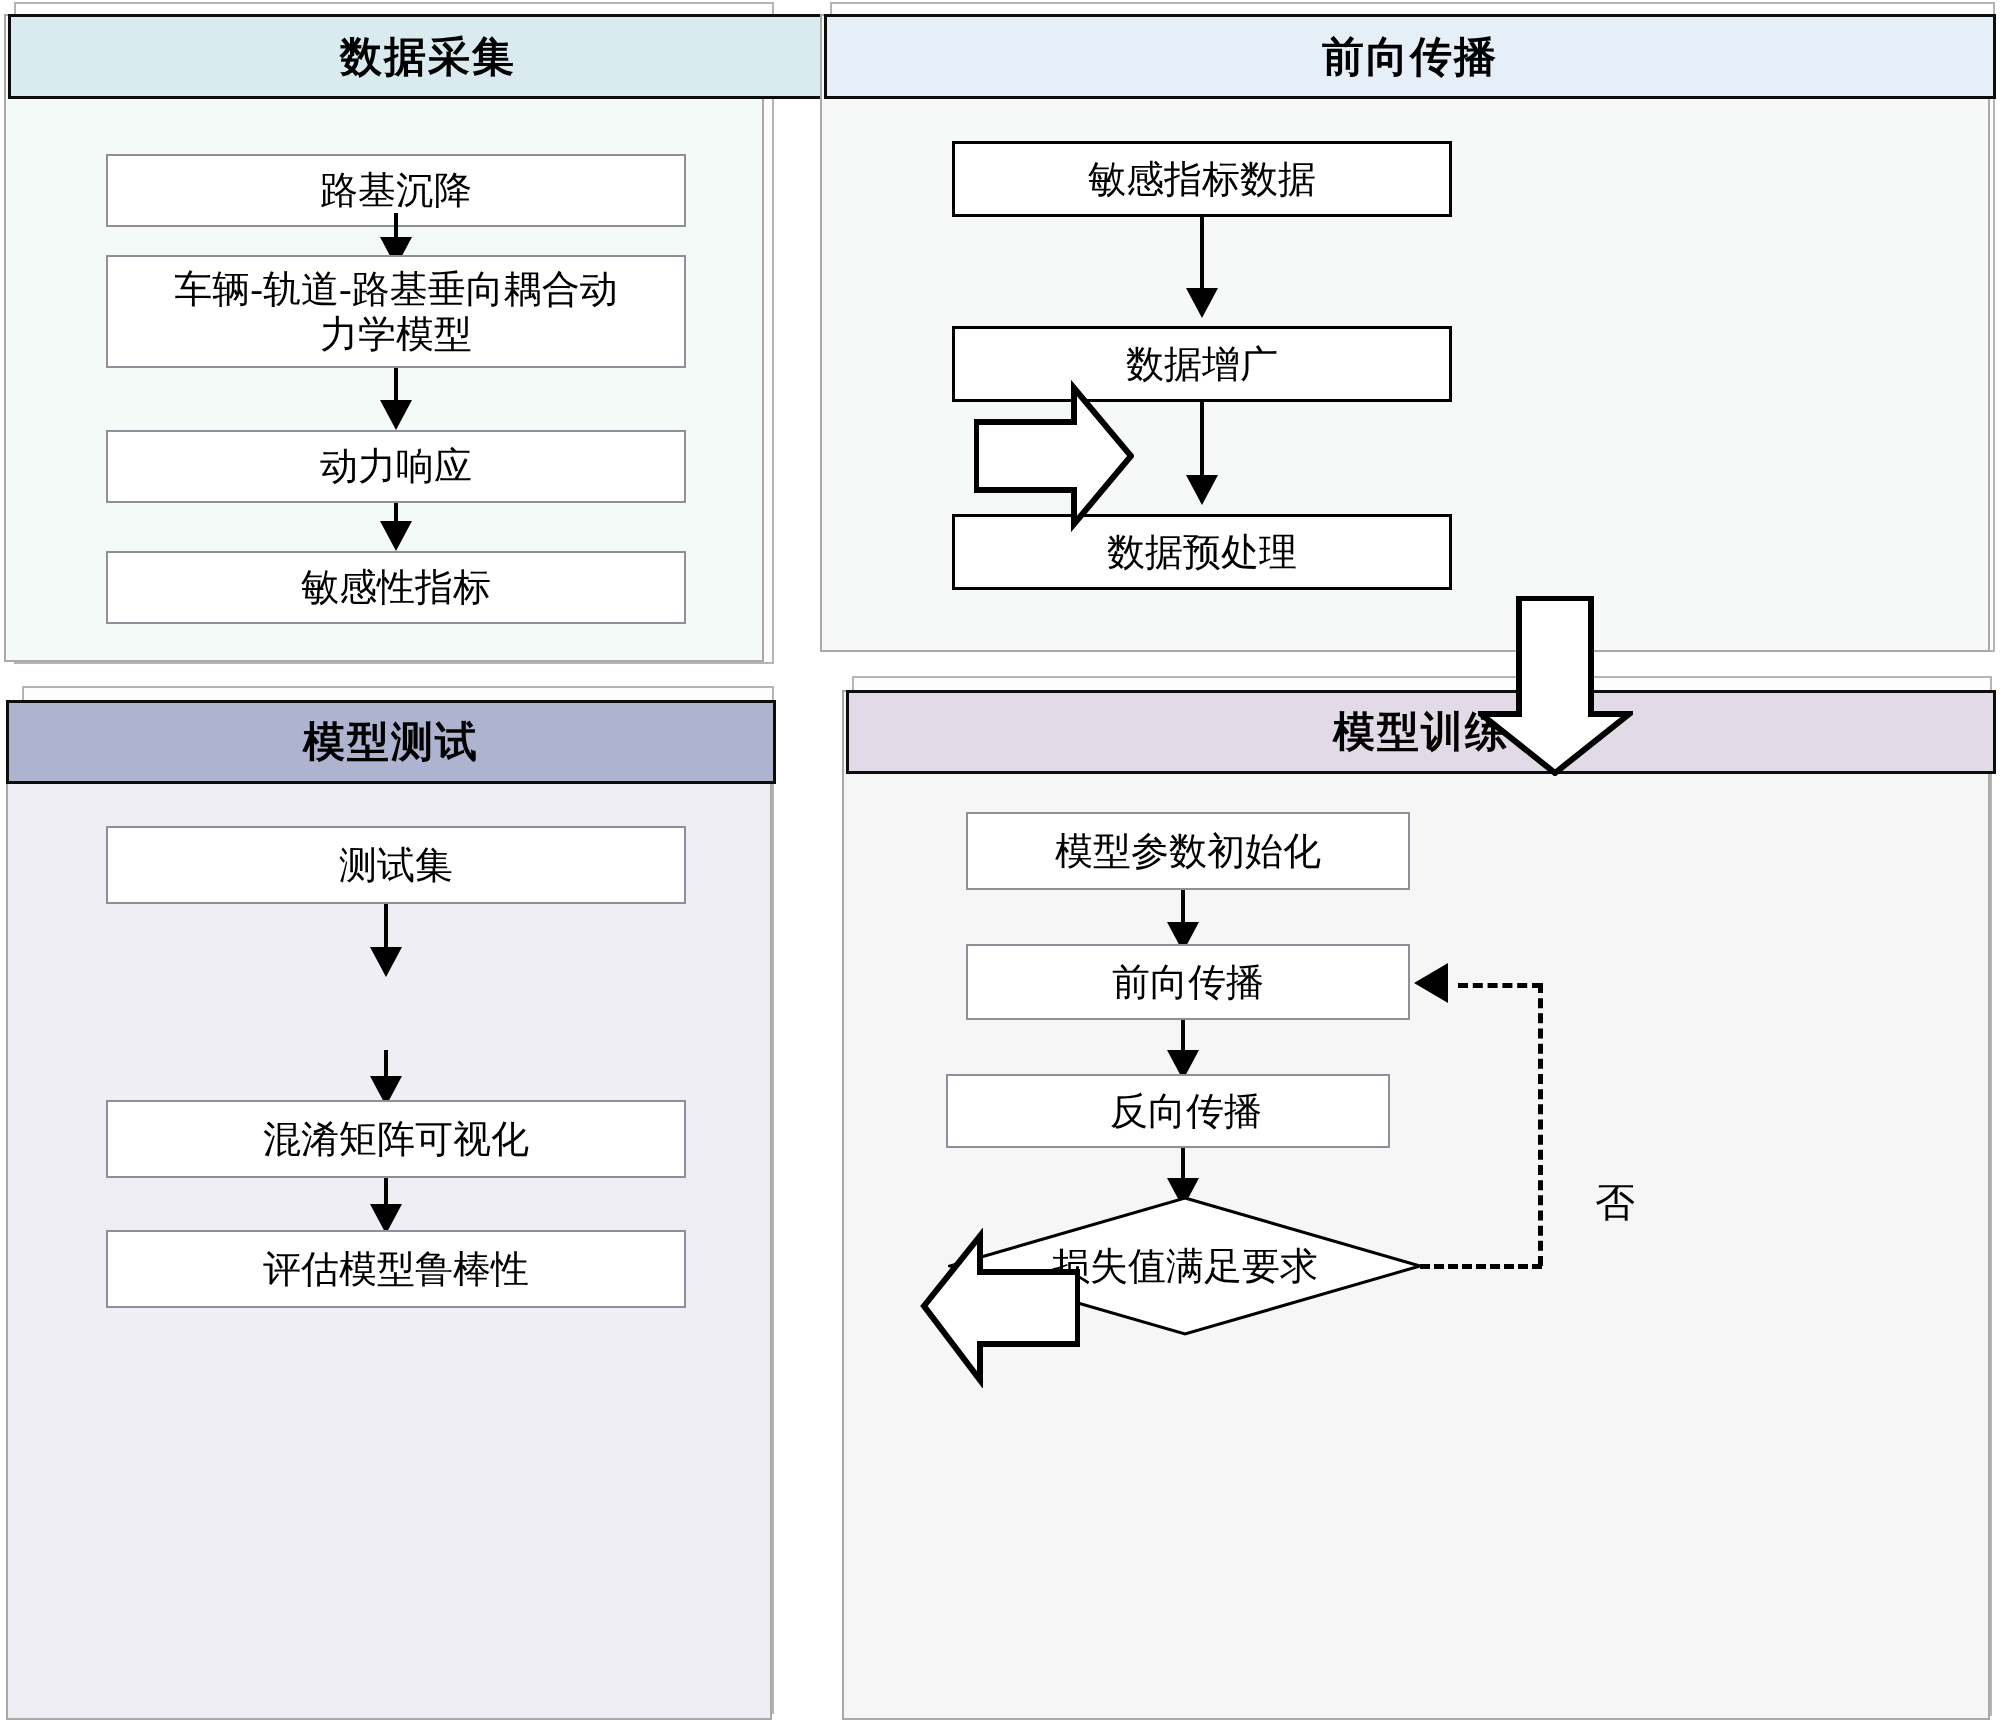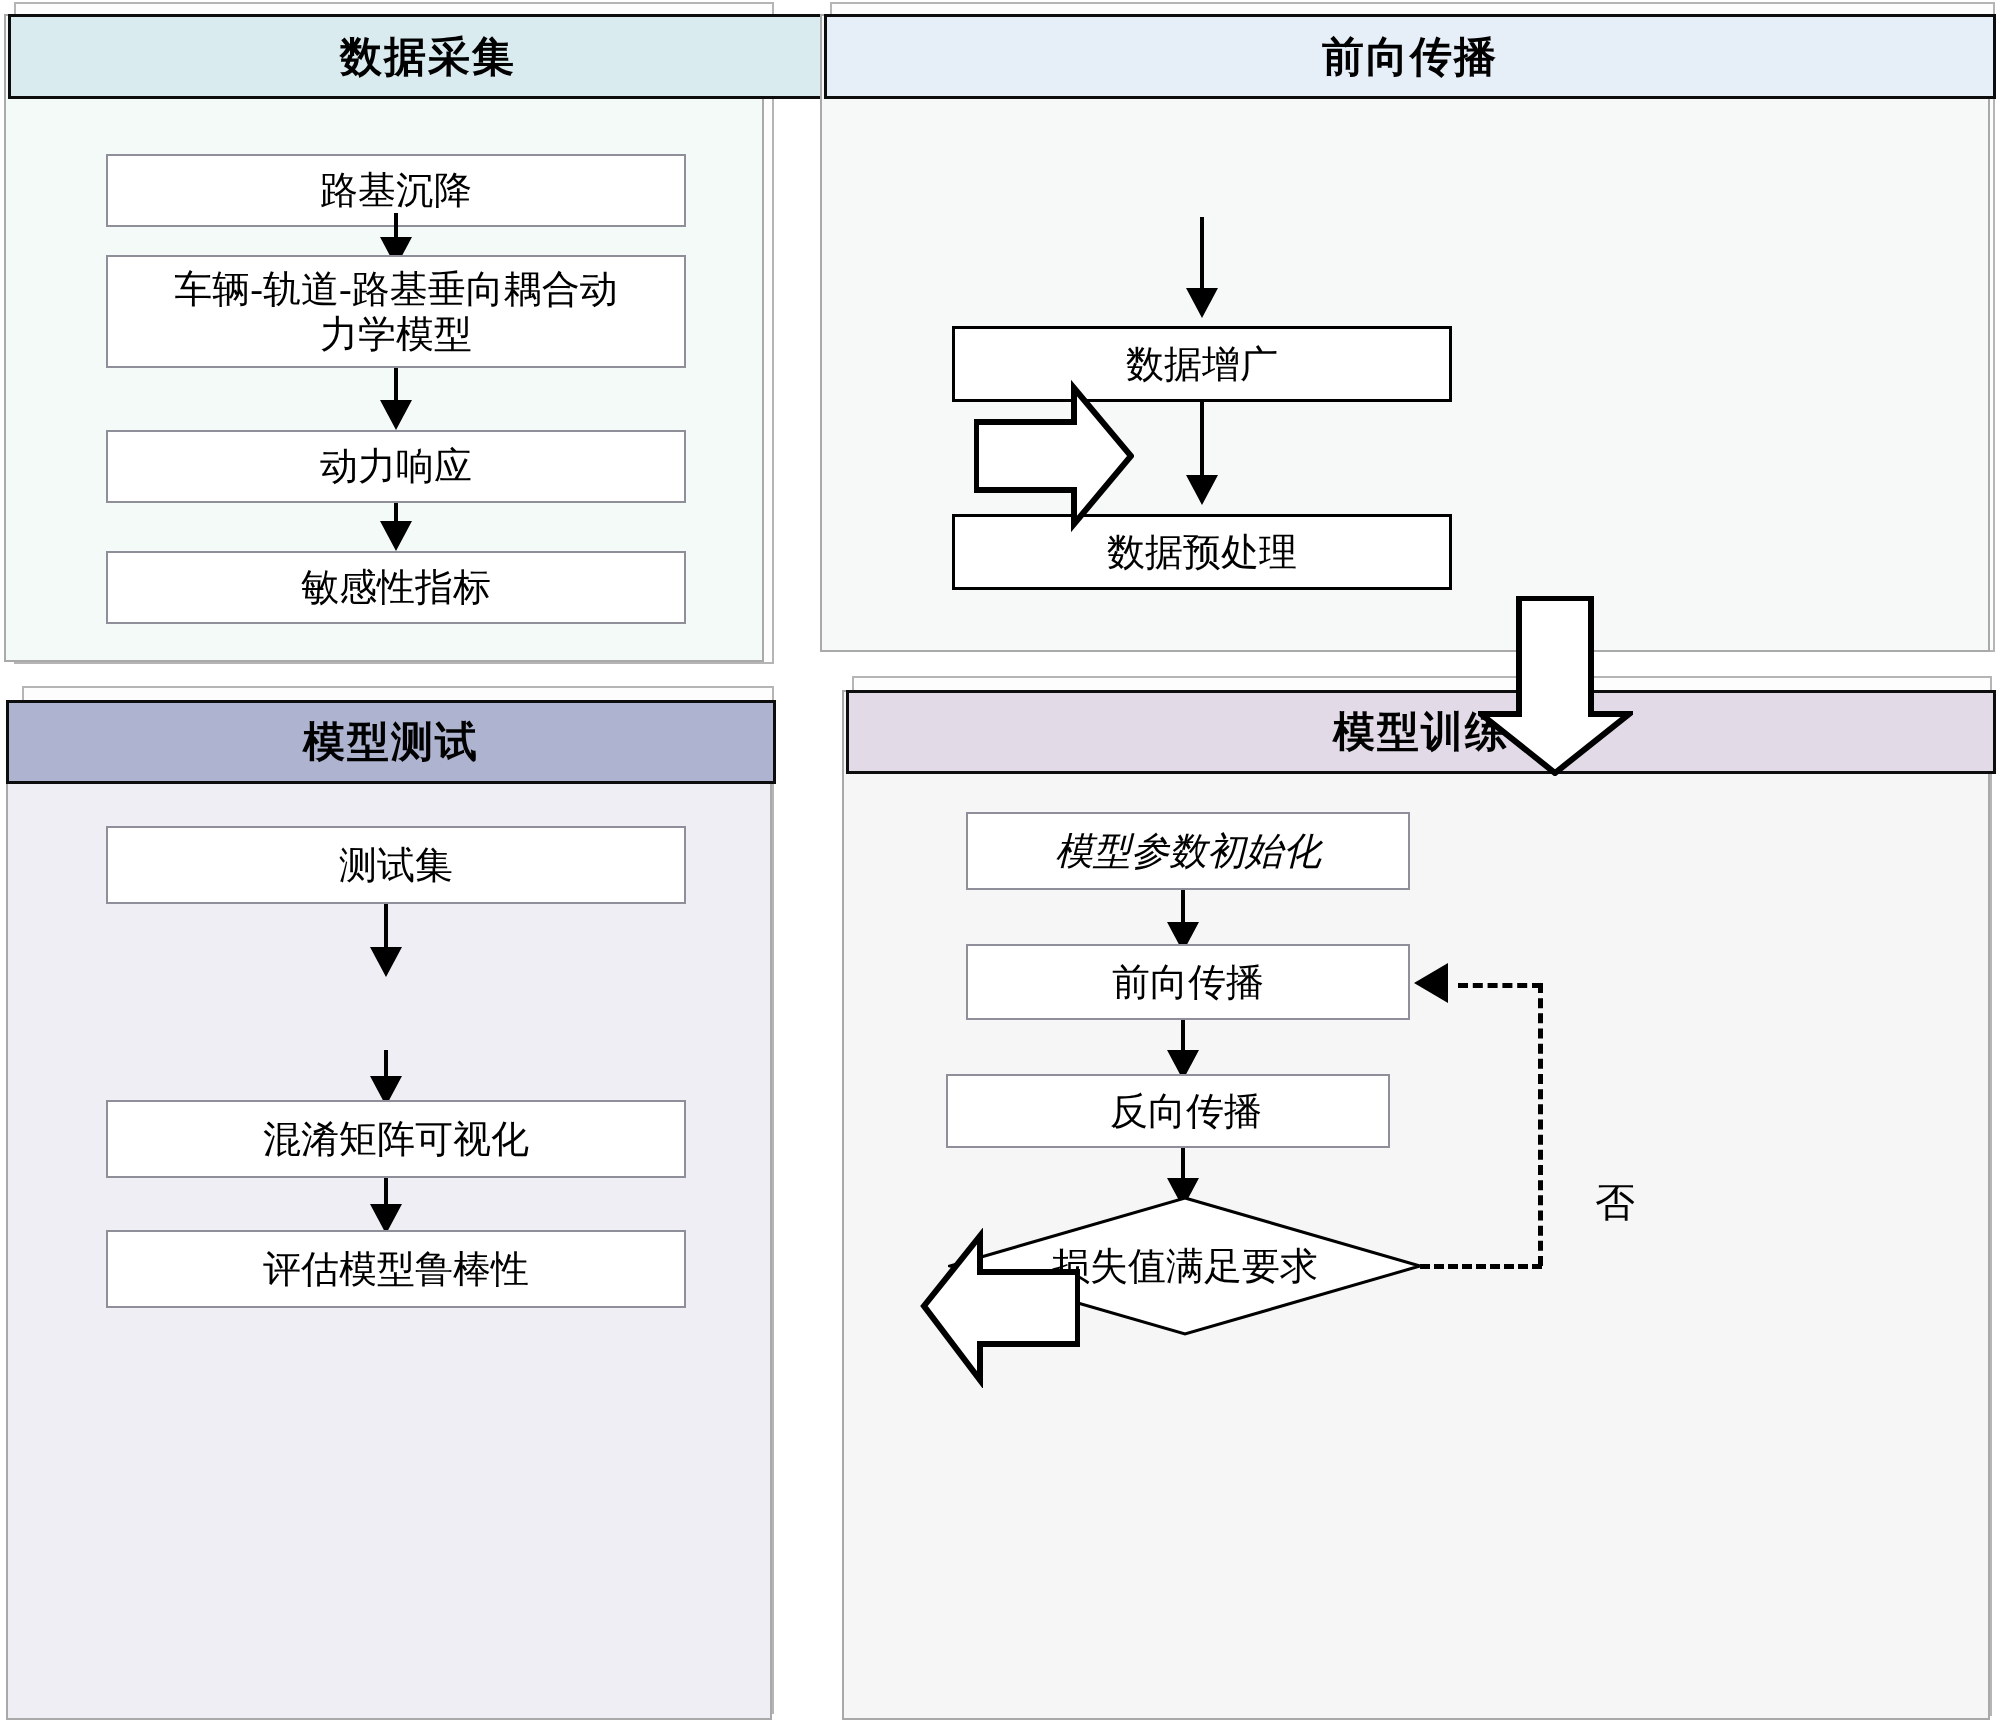--- a/index.html
+++ b/index.html
@@ -137,20 +137,23 @@
   <div class="node" style="left:106px; top:551px; width:580px; height:73px; font-size:38px;">
     <span>敏感性指标</span>
   </div>
 
   <div class="panel-shadow" style="left:830px; top:2px; width:1165px; height:650px;"></div>
   <div class="panel-body" style="left:820px; top:14px; width:1170px; height:638px; background:#f7f8f8;"></div>
   <div class="panel-head" style="left:824px; top:14px; width:1172px; height:85px; background:#e6eef7; font-size:42px;">
     <span>前向传播</span>
   </div>
 
+  <div class="node thick" style="left:952px; top:141px; width:500px; height:76px; font-size:38px;">
+    <span>敏感指标数据</span>
+  </div>
   <div class="vline" style="left:1200px; top:217px; height:76px;"></div>
   <div class="vhead" style="left:1186px; top:288px;"></div>
 
   <div class="node thick" style="left:952px; top:326px; width:500px; height:76px; font-size:38px;">
     <span>数据增广</span>
   </div>
   <div class="vline" style="left:1200px; top:402px; height:78px;"></div>
   <div class="vhead" style="left:1186px; top:475px;"></div>
 
   <div class="node thick" style="left:952px; top:514px; width:500px; height:76px; font-size:38px;">
@@ -181,21 +184,21 @@
   <div class="node" style="left:106px; top:1230px; width:580px; height:78px; font-size:38px;">
     <span>评估模型鲁棒性</span>
   </div>
 
   <div class="panel-shadow" style="left:852px; top:676px; width:1140px; height:1040px;"></div>
   <div class="panel-body" style="left:842px; top:690px; width:1148px; height:1030px; background:#f6f6f6;"></div>
   <div class="panel-head" style="left:846px; top:690px; width:1150px; height:84px; background:#e2dbe7; font-size:42px;">
     <span>模型训练</span>
   </div>
 
-  <div class="node" style="left:966px; top:812px; width:444px; height:78px; font-size:38px;font-style:italic;">
+  <div class="node" style="left:966px; top:812px; width:444px; height:78px; font-size:38px;">
     <span>模型参数初始化</span>
   </div>
   <div class="vline" style="left:1181px; top:890px; height:36px;"></div>
   <div class="vhead" style="left:1167px; top:922px;"></div>
 
   <div class="node" style="left:966px; top:944px; width:444px; height:76px; font-size:38px;">
     <span>前向传播</span>
   </div>
   <div class="vline" style="left:1181px; top:1020px; height:34px;"></div>
   <div class="vhead" style="left:1167px; top:1050px;"></div>

